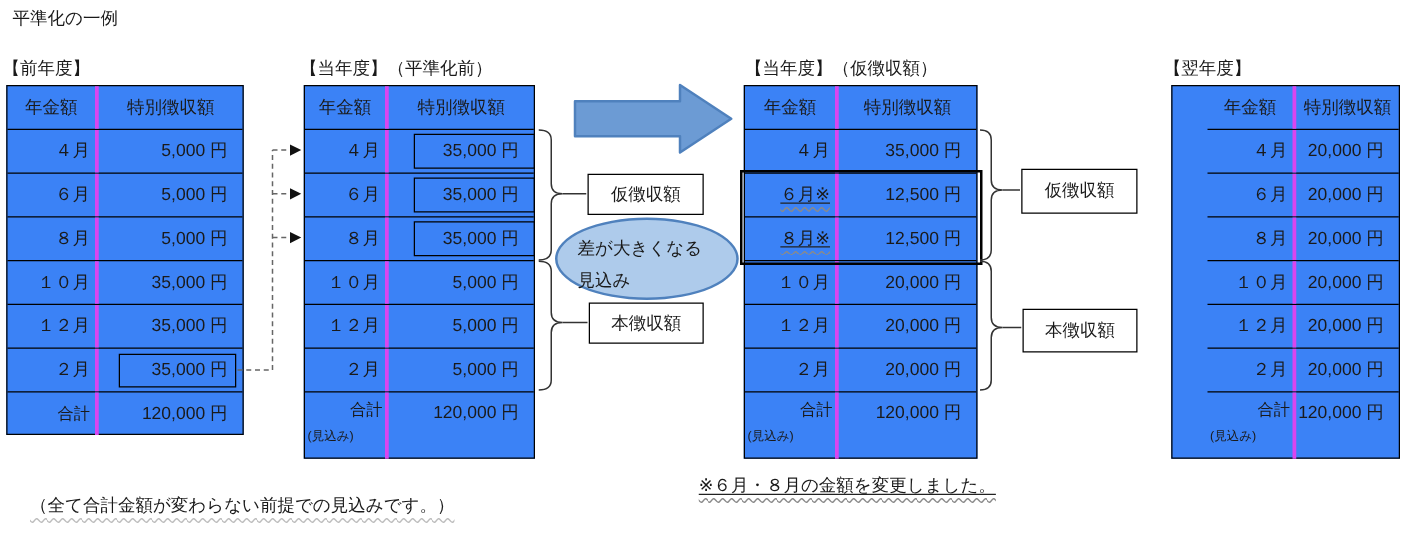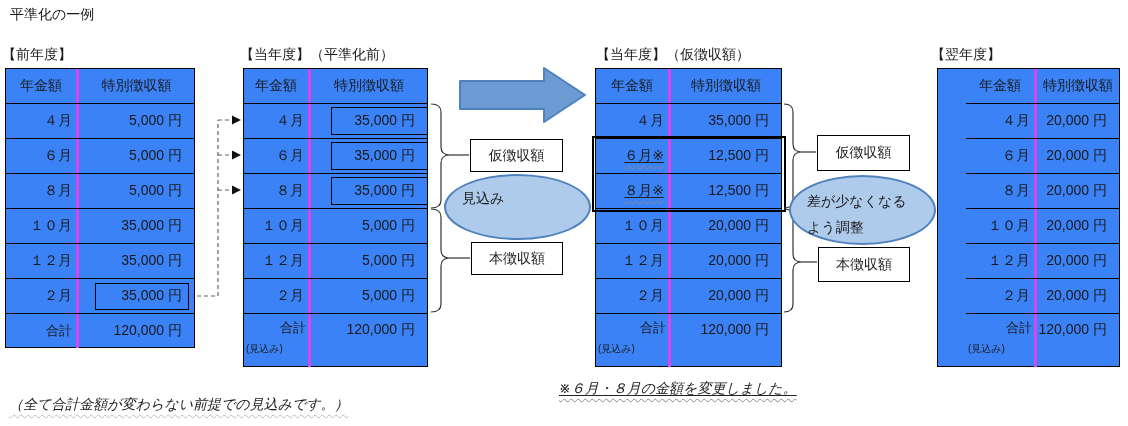--- a/index.html
+++ b/index.html
@@ -33,21 +33,21 @@
   .outline{position:absolute;border:2px solid #000;z-index:2;}
   
   .anno{position:absolute;border:1px solid #000;background:#fff;z-index:5;display:flex;
         align-items:center;justify-content:center;font-size:14px;}
   
   .ellipse{position:absolute;border-radius:50%;z-index:4;box-sizing:border-box;
         background:#AECBEB;border:2px solid #4F81BD;}
   .ellipse .etxt{position:absolute;left:16px;top:9px;font-size:14px;line-height:26px;white-space:nowrap;}
   
   #overlay{position:absolute;left:0;top:0;z-index:3;pointer-events:none;}
-  .fnote{position:absolute;font-size:14px;white-space:nowrap;z-index:1;font-style:italic;}
+  .fnote{position:absolute;font-size:14px;white-space:nowrap;z-index:1;}
 </style>
 </head>
 <body>
 
 <div id="page">
 
   <div class="title">平準化の一例</div>
 
   <div class="tbl" style="left:5px;width:190px;height:280px;--m:73px;">
     <div class="cap">【前年度】</div>
@@ -248,30 +248,25 @@
     </g>
   </svg>
 
   <div class="anno" style="left:470px;top:139px;width:91px;height:31px;">仮徴収額</div>
   <div class="anno" style="left:471px;top:242px;width:90px;height:31px;">本徴収額</div>
   <div class="anno" style="left:817px;top:135px;width:91px;height:34px;">仮徴収額</div>
   <div class="anno" style="left:818px;top:247px;width:90px;height:33px;">本徴収額</div>
 
   <div class="ellipse" style="left:444px;top:174px;width:147px;height:66px;">
     <div class="etxt">
+      <div>差が大きくなる</div>
       <div>見込み</div>
-    </div>
-  </div>
-  <div class="ellipse" style="left:789px;top:175px;width:147px;height:70px;">
-    <div class="etxt" style="top:11px;">
-      <div>差が少なくなる</div>
-      <div>よう調整</div>
     </div>
   </div>
 
   <div class="fnote" style="left:559px;top:380px;">
     <span class="wavy"><span class="solidu">※６月・８月の金額を変更しました。</span></span>
   </div>
-  <div class="fnote" style="left:9px;top:396px;">
+  <div class="fnote" style="left:24px;top:396px;">
     <span class="wavyfaint">（全て合計金額が変わらない前提での見込みです。）</span>
   </div>
 
 </div>
 
 </body></html>

